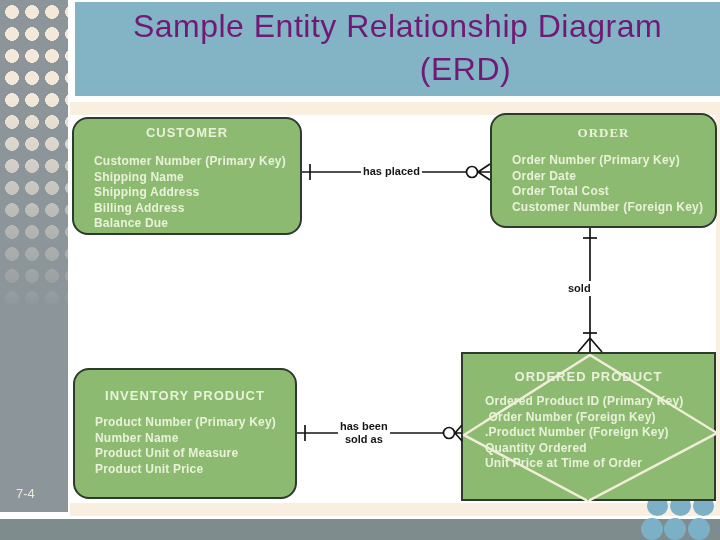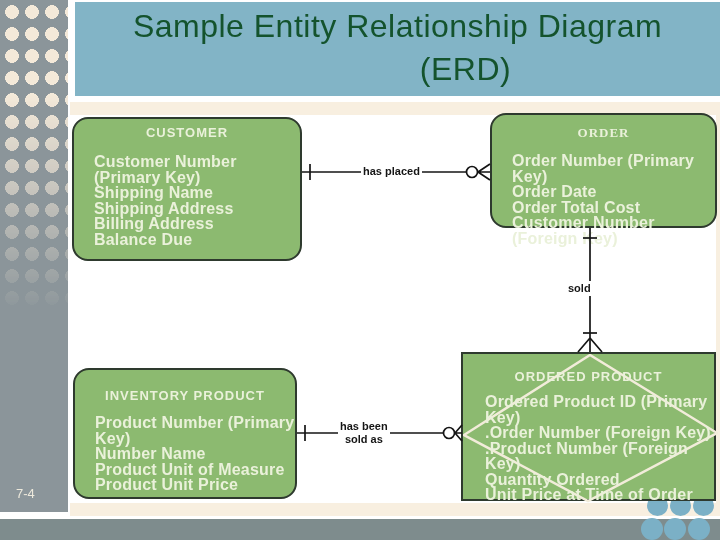--- a/index.html
+++ b/index.html
@@ -13,36 +13,36 @@
     position:absolute;inset:0;
     background-image:radial-gradient(circle 7px at 10px 11px,#F4E9D9 97%,rgba(244,233,217,0) 100%);
     background-size:20px 22px;background-position:2px 1px;
     -webkit-mask-image:linear-gradient(to bottom,#000 0 95px,rgba(0,0,0,0) 315px);
     mask-image:linear-gradient(to bottom,#000 0 95px,rgba(0,0,0,0) 315px);
   }
   .page-number{position:absolute;left:16px;bottom:11px;color:#EDE9DC;font-size:13px;font-weight:normal;}
   
   .title-block{
     position:absolute;left:75px;top:2px;width:645px;height:94px;background:#82B4C6;
-    color:#14532d;text-align:center;z-index:1;
+    color:#701a75;text-align:center;z-index:1;
   }
   .title-line{font-size:32px;line-height:43px;letter-spacing:.5px;white-space:nowrap;}
   .title-line1{padding-top:3px;}
   .title-line2{transform:translateX(68px);}
   
   .frame{position:absolute;left:70px;top:102px;width:650px;height:414px;background:#F8EFE0;z-index:0;}
   .canvas{position:absolute;left:70px;top:115px;width:646px;height:388px;background:#ffffff;z-index:1;}
   
   .entity{
     position:absolute;background:#8CBA70;border:2px solid #2E3A2E;color:#EAF1DA;
     font-weight:bold;z-index:3;box-sizing:border-box;
   }
   .entity .ename{text-align:center;font-size:13px;letter-spacing:1px;}
-  .entity .attrs{font-size:16px;line-height:15.5px;letter-spacing:.2px;padding-left:20px;position:relative;z-index:1;}
-  #entity-customer{left:72px;top:117px;width:230px;height:144px;border-radius:16px;}
+  .entity .attrs{font-size:12px;line-height:15.5px;letter-spacing:.2px;padding-left:20px;position:relative;z-index:1;}
+  #entity-customer{left:72px;top:117px;width:230px;height:118px;border-radius:16px;}
   #entity-customer .ename{margin-top:6px;}
   #entity-customer .attrs{margin-top:14px;}
   #entity-order{left:490px;top:113px;width:227px;height:115px;border-radius:16px;}
   #entity-order .ename{margin-top:10px;font-family:Liberation Serif, serif;}
   #entity-order .attrs{margin-top:12px;}
   #entity-inventory{left:73px;top:368px;width:224px;height:131px;border-radius:16px;}
   #entity-inventory .ename{margin-top:18px;}
   #entity-inventory .attrs{margin-top:12px;}
   #entity-ordered{left:461px;top:352px;width:255px;height:149px;}
   #entity-ordered .ename{margin-top:15px;}

